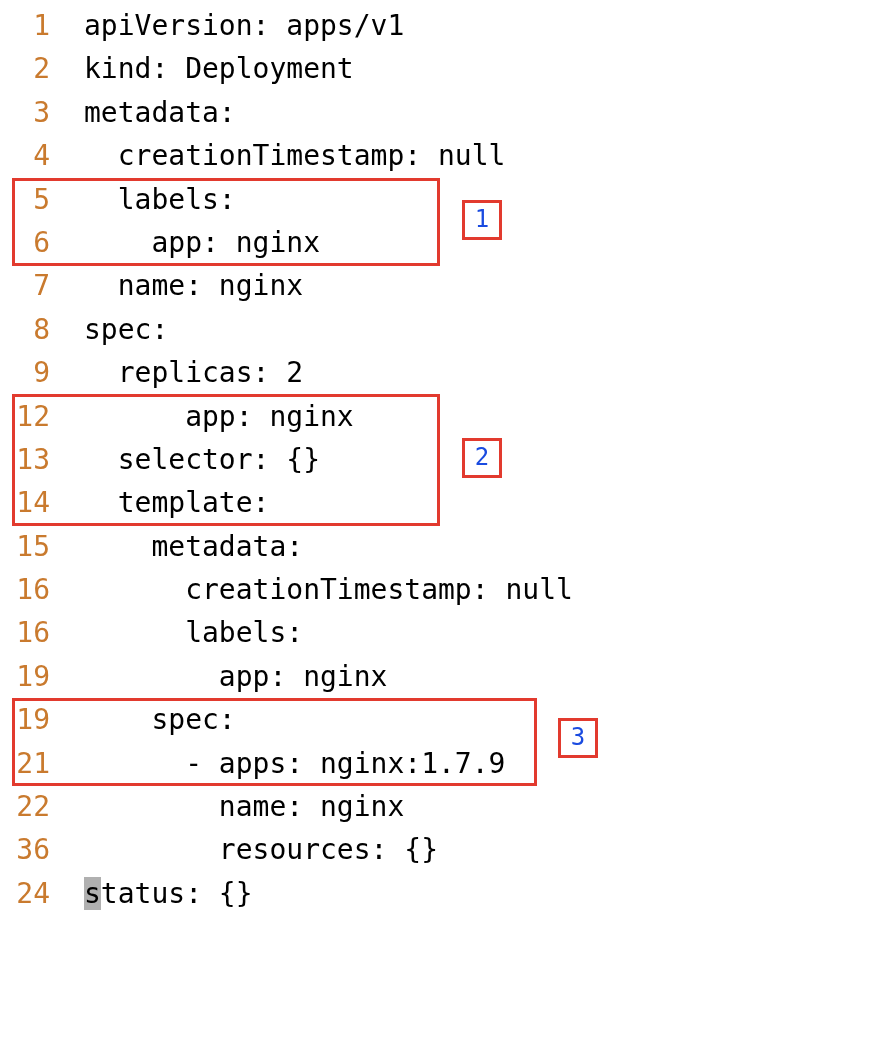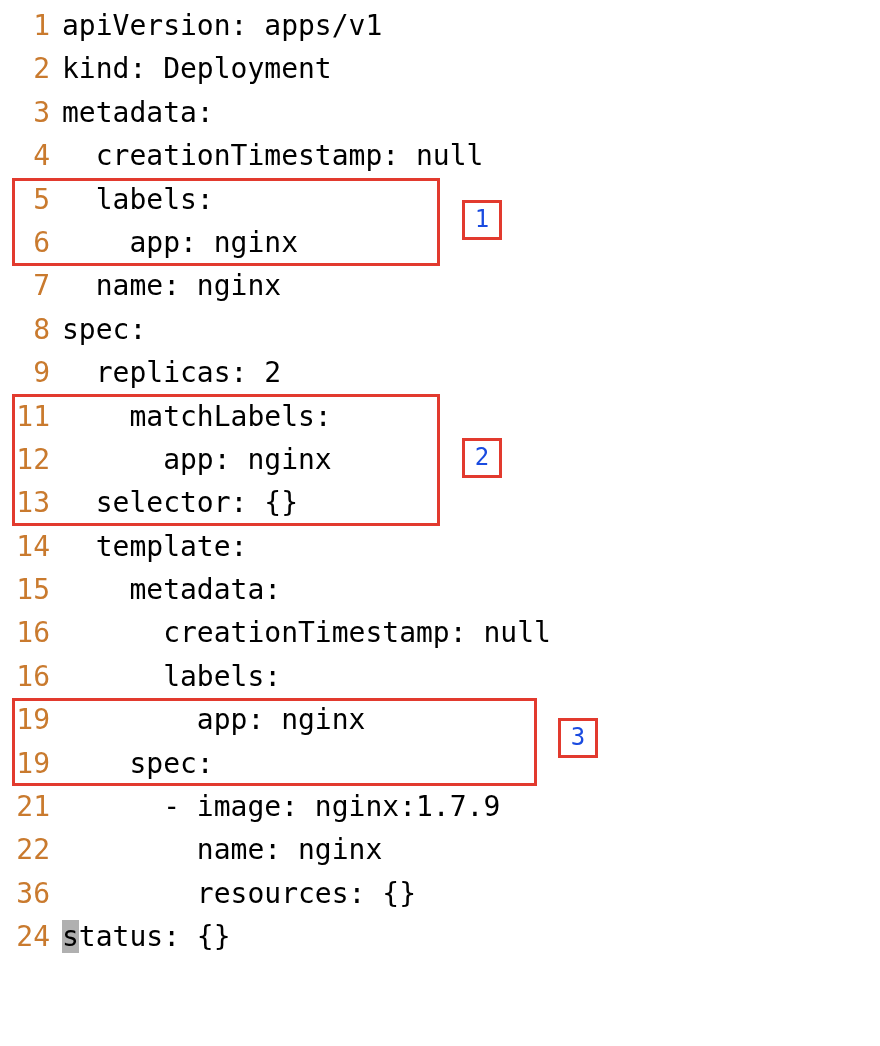--- a/index.html
+++ b/index.html
@@ -26,20 +26,21 @@
       width: 62px;
       text-align: right;
       padding-right: 12px;
       color: #C97A2E;
       user-select: none;
       flex-shrink: 0;
     }
     .code {
       flex: 1;
       color: #000;
+      margin-left: 22px;
     }
     .cursor-block {
       background: #b0b0b0;
       color: #000;
     }
     .highlight-box {
       position: absolute;
       border: 3px solid #E23A2E;
       pointer-events: none;
     }
@@ -64,30 +65,29 @@
 
 <div class="line"><span class="lineno">1</span><span class="code">apiVersion: apps/v1</span></div>
     <div class="line"><span class="lineno">2</span><span class="code">kind: Deployment</span></div>
     <div class="line"><span class="lineno">3</span><span class="code">metadata:</span></div>
     <div class="line"><span class="lineno">4</span><span class="code">  creationTimestamp: null</span></div>
     <div class="line"><span class="lineno">5</span><span class="code">  labels:</span></div>
     <div class="line"><span class="lineno">6</span><span class="code">    app: nginx</span></div>
     <div class="line"><span class="lineno">7</span><span class="code">  name: nginx</span></div>
     <div class="line"><span class="lineno">8</span><span class="code">spec:</span></div>
     <div class="line"><span class="lineno">9</span><span class="code">  replicas: 2</span></div>
-    <div class="line"><span class="lineno">11</span><span class="code">    matchLabels:</span></div>
     <div class="line"><span class="lineno">12</span><span class="code">      app: nginx</span></div>
     <div class="line"><span class="lineno">13</span><span class="code">  selector: {}</span></div>
     <div class="line"><span class="lineno">14</span><span class="code">  template:</span></div>
     <div class="line"><span class="lineno">15</span><span class="code">    metadata:</span></div>
     <div class="line"><span class="lineno">16</span><span class="code">      creationTimestamp: null</span></div>
     <div class="line"><span class="lineno">16</span><span class="code">      labels:</span></div>
     <div class="line"><span class="lineno">19</span><span class="code">        app: nginx</span></div>
     <div class="line"><span class="lineno">19</span><span class="code">    spec:</span></div>
-    <div class="line"><span class="lineno">21</span><span class="code">      - image: nginx:1.7.9</span></div>
+    <div class="line"><span class="lineno">21</span><span class="code">      - apps: nginx:1.7.9</span></div>
     <div class="line"><span class="lineno">22</span><span class="code">        name: nginx</span></div>
     <div class="line"><span class="lineno">36</span><span class="code">        resources: {}</span></div>
     <div class="line"><span class="lineno">24</span><span class="code"><span class="cursor-block">s</span>tatus: {}</span></div>
   </div>
 
 <div class="highlight-box" id="box1" style="top: 178px; left: 12px; width: 428px; height: 88px;"></div>
 <div class="highlight-box" id="box2" style="top: 394px; left: 12px; width: 428px; height: 132px;"></div>
 <div class="highlight-box" id="box3" style="top: 698px; left: 12px; width: 525px; height: 88px;"></div>
 
 <div class="annotation-box" id="ann1" style="top: 200px; left: 462px;">

